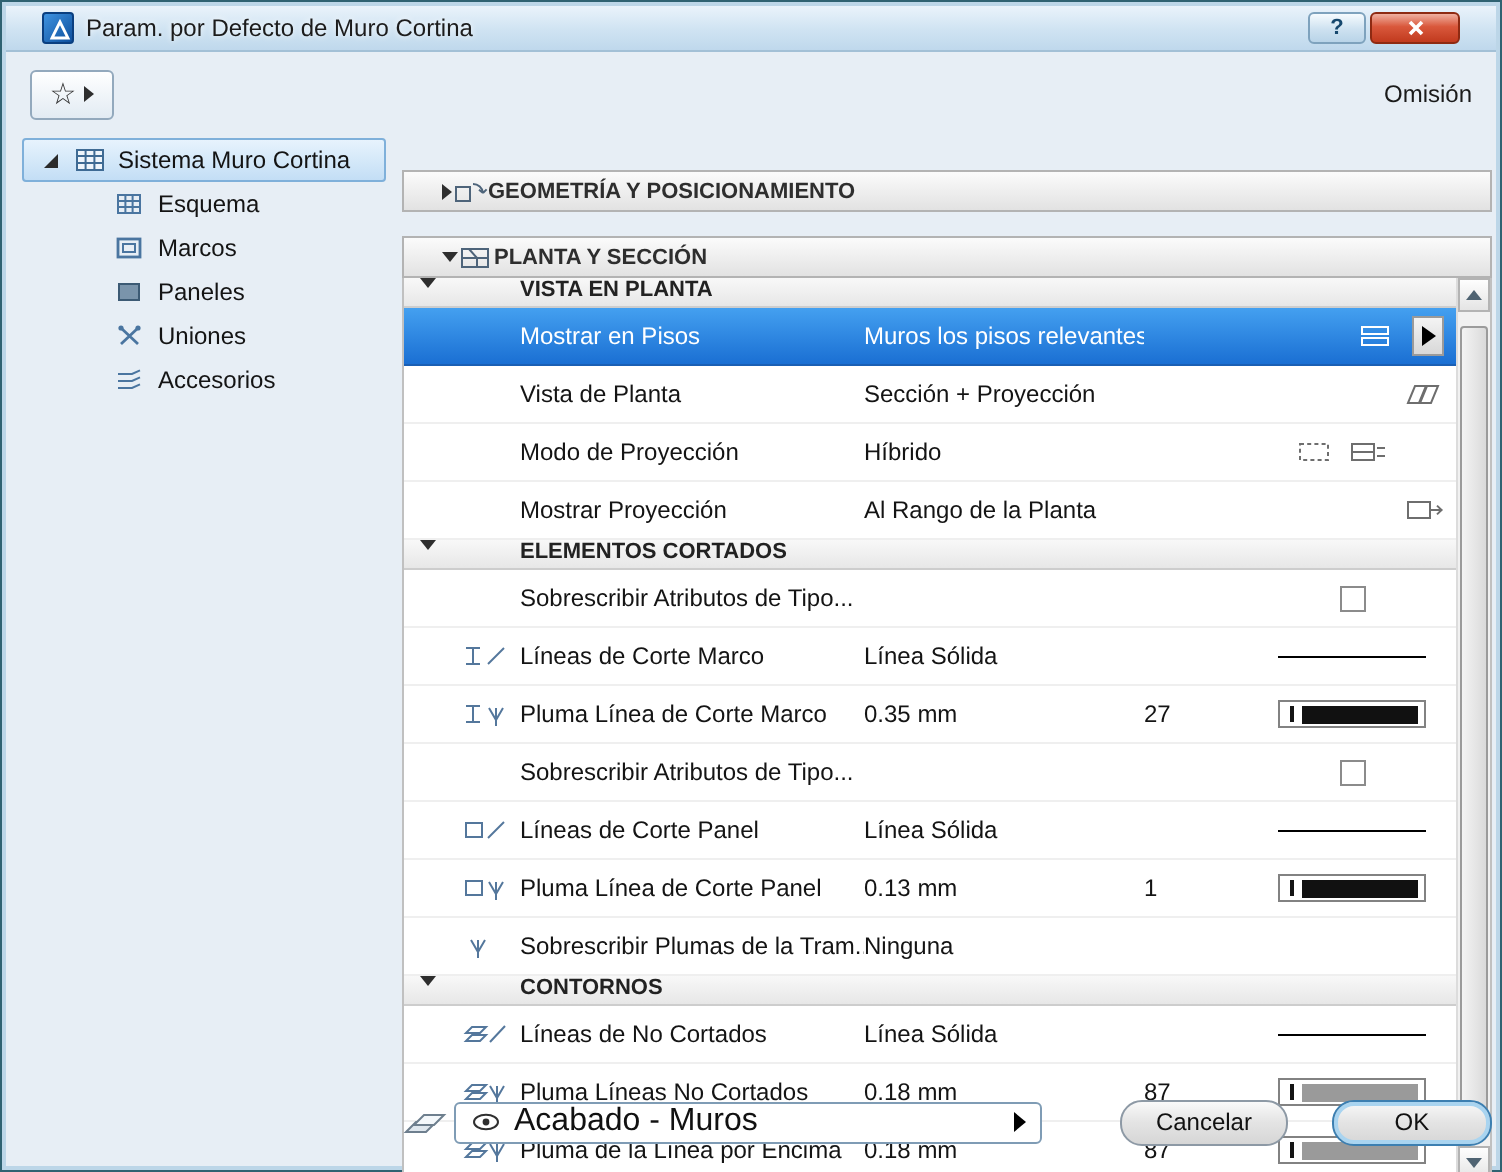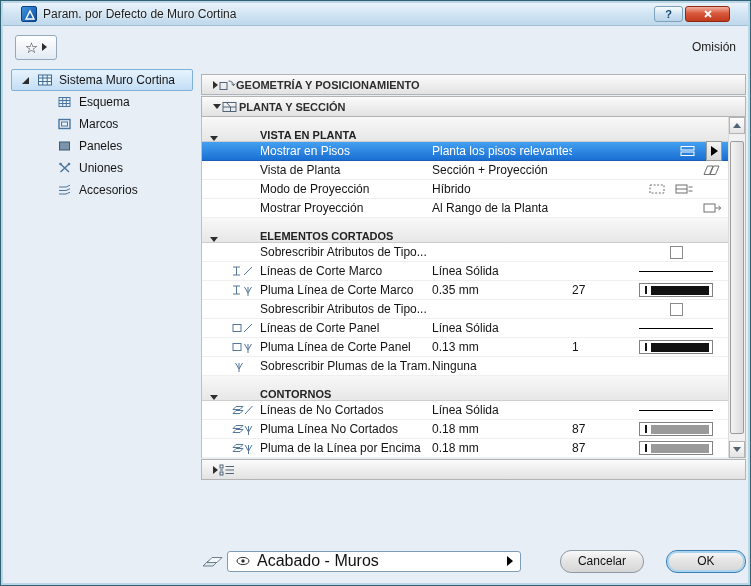--- a/index.html
+++ b/index.html
@@ -51,33 +51,33 @@
   .tree-item { height:22px; display:flex; align-items:center; font-size:12px; color:#141414; }
   .tree-item.root { padding-left:10px; }
   .tree-item.root.selected { background:linear-gradient(#e7f3fd,#c3def5);
     border:1px solid #7fb0da; border-radius:2px; }
   .tree-item.child { padding-left:46px; }
   .t-icon { margin:0 6px 0 8px; flex:0 0 auto; }
   .tree-item.child .t-icon { margin-left:0; }
 
   
   .main { position:absolute; left:200px; top:72px; width:545px; }
-  .sec-header { height:21px; margin-top:1px;
+  .sec-header { height:21px; margin-top:12px;
     background:linear-gradient(#fbfbfb,#e2e2e2);
     border:1px solid #b3b3b3;
-    display:flex; align-items:center; padding-left:11px;
+    display:flex; align-items:center; padding-left:19px;
     font-size:11px; font-weight:bold; color:#2e2e2e; }
   .content { position:relative; background:#ffffff;
     border-left:1px solid #c0c0c0; border-right:1px solid #c0c0c0; }
   .rows { margin-right:17px; }
 
-  .group-row { height:25px; display:flex; align-items:flex-end;
+  .group-row { height:15px; display:flex; align-items:flex-start;
     background:linear-gradient(#f8f8f8,#e7e7e7); border-bottom:1px solid #cdcdcd;
     font-size:11px; font-weight:bold; color:#222; }
-  .row { height:19px; display:flex; align-items:center; font-size:12px; color:#141414;
+  .row { height:29px; display:flex; align-items:center; font-size:12px; color:#141414;
     border-bottom:1px solid #efefef; }
   .c-exp { width:24px; display:flex; justify-content:center; flex:0 0 auto; }
   .c-icon { width:34px; display:flex; justify-content:center; flex:0 0 auto; }
   .c-label { width:172px; flex:0 0 auto; white-space:nowrap; overflow:hidden; }
   .c-value { flex:1 1 auto; white-space:nowrap; overflow:hidden; }
   .c-pen { width:52px; flex:0 0 auto; }
   .c-prev { width:104px; flex:0 0 auto; display:flex; align-items:center; justify-content:center; }
   .c-ricons { width:156px; flex:0 0 auto; display:flex; align-items:center; justify-content:flex-end; gap:6px; padding-right:6px; }
   .c-ricons.mid { padding-right:34px; }
 
@@ -234,21 +234,21 @@
               <span class="tri-down"></span>
             </span>
           <span class="c-icon"></span>
           <span>VISTA EN PLANTA</span>
         </div>
 
         <div class="row sel">
           <span class="c-exp"></span>
             <span class="c-icon"></span>
           <span class="c-label">Mostrar en Pisos</span>
-          <span class="c-value">Planta los pisos relevantes</span>
+          <span class="c-value">Muros los pisos relevantes</span>
           <span class="c-ricons">
             <svg width="20" height="14" viewBox="0 0 20 14">
               <rect x="3" y="2.5" width="13" height="3.5" fill="none" stroke="#ffffff"></rect>
               <rect x="3" y="8" width="13" height="3.5" fill="none" stroke="#ffffff"></rect>
             </svg>
             <span class="flyout-btn">
               <span class="tri-right"></span>
             </span>
           </span>
         </div>
@@ -433,21 +433,21 @@
         </div>
 
         <div class="row">
           <span class="c-exp"></span>
           <span class="c-icon">
             <svg width="24" height="14" viewBox="0 0 24 14">
               <path d="M2 6.5 L5 3.5 H12 L9 6.5 Z M2 10.5 L5 7.5 H12 L9 10.5 Z" fill="none" stroke="#54779c"></path>
               <path d="M14 4 L17.5 10 L21 4 M17.5 4 V13" fill="none" stroke="#54779c"></path>
             </svg>
           </span>
-          <span class="c-label">Pluma Línea No Cortados</span>
+          <span class="c-label">Pluma Líneas No Cortados</span>
           <span class="c-value">0.18 mm</span>
           <span class="c-pen">87</span>
           <span class="c-prev">
             <span class="pen-box">
                 <span class="pen-tick"></span>
                 <span class="pen-bar gray"></span>
               </span>
           </span>
         </div>
 

